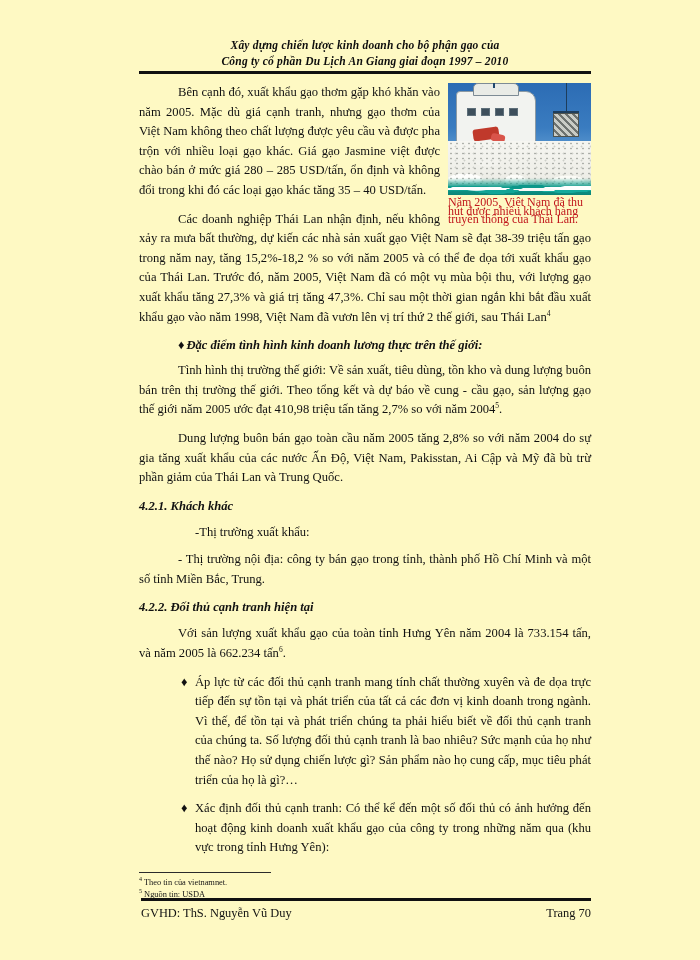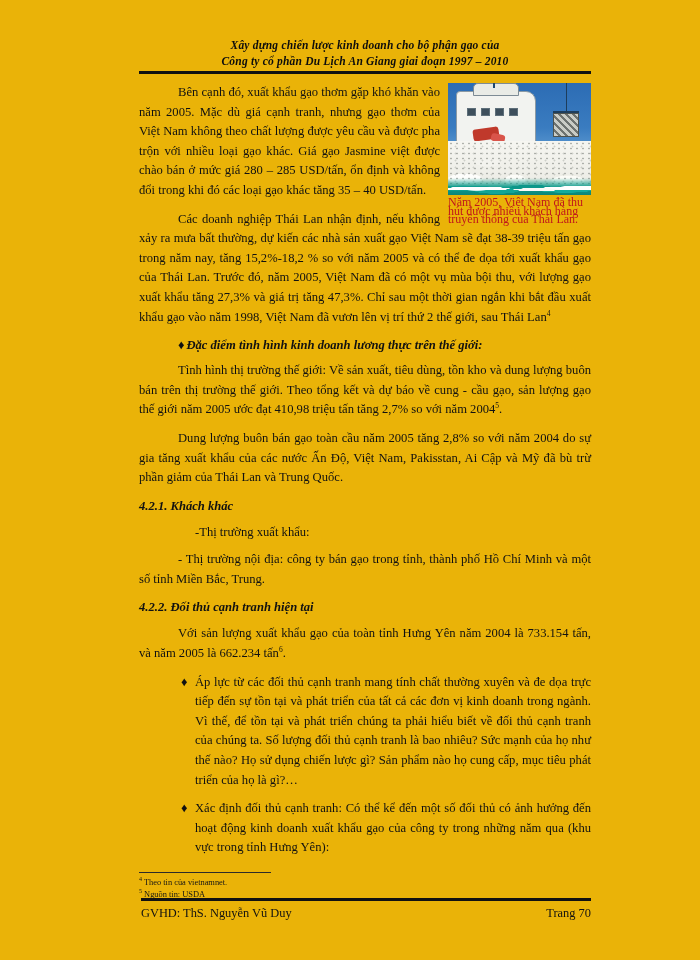--- a/index.html
+++ b/index.html
@@ -7,21 +7,21 @@
     width:700px;height:960px;
     font-family:"Liberation Serif","DejaVu Serif",serif;
     color:#000;
     -webkit-font-smoothing:none;
   }
   .page{
     position:relative;
     width:700px;height:960px;
     box-sizing:border-box;
     overflow:hidden;
-    background:#eab308;
+    background:#fef9c3;
   }
   .content{
     position:absolute;
     left:139px; top:38px;
     width:452px;
   }
   
   .doc-header{
     text-align:center;
     font-style:italic;

